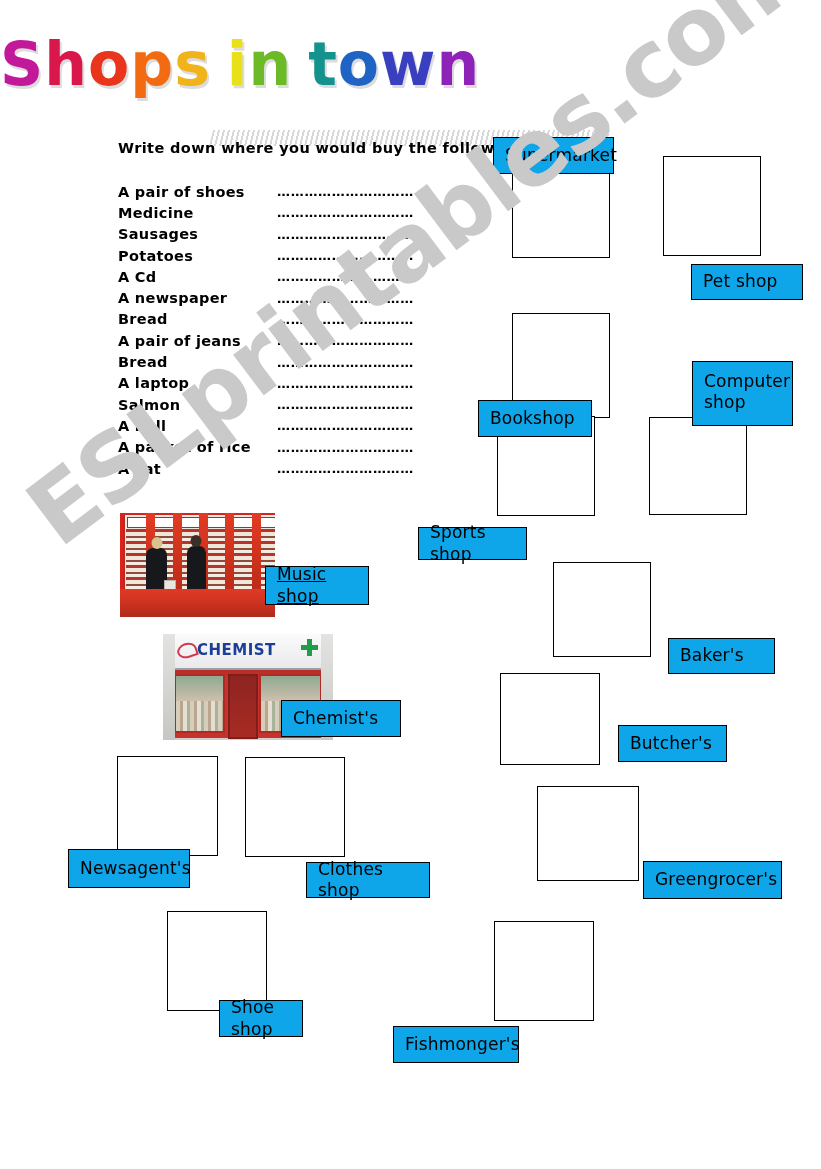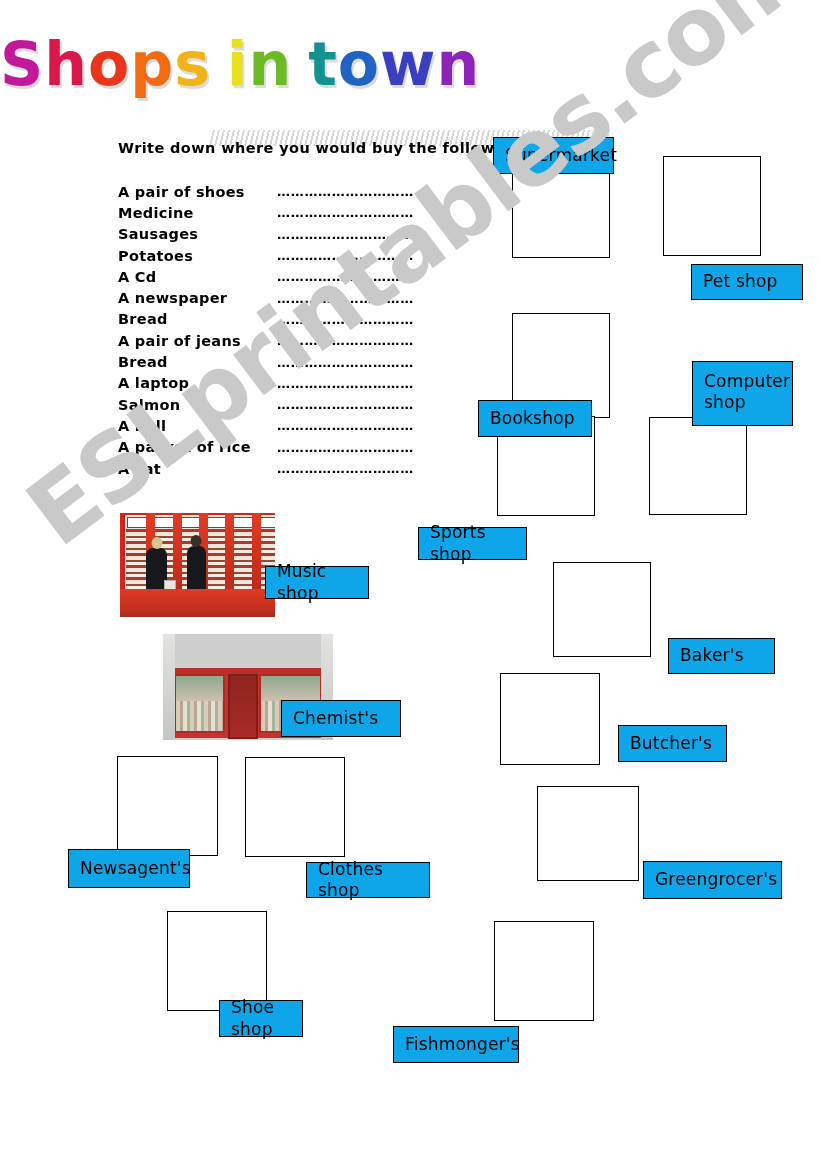--- a/index.html
+++ b/index.html
@@ -376,31 +376,39 @@
   <div class="photo" id="photo-chemist" title="Chemist shopfront with blue CHEMIST sign and green cross" style="left: 163px; top: 634px; width: 170px; height: 106px;">
     <div class="front">
       <div class="win" style="left:3%;width:30%">
           <div class="goods"></div>
         </div>
       <div class="door" style="left:37%;width:17%"></div>
       <div class="win" style="left:57%;width:38%">
           <div class="goods"></div>
         </div>
     </div>
+    <div class="fascia">
+      <div class="swirl"></div>
+      <div class="chemist-word">CHEMIST</div>
+      <div class="cross">
+        <i class="h"></i>
+          <i class="v"></i>
+      </div>
+    </div>
     <div class="edge-l"></div>
     <div class="edge-r"></div>
   </div>
 
   <div id="labels-layer">
       <div class="label-box hand" style="left: 493px; top: 137px; width: 121px; height: 37px;">Supermarket</div>
       <div class="label-box hand" style="left: 691px; top: 264px; width: 112px; height: 36px;">Pet shop</div>
       <div class="label-box hand two-line" style="left: 692px; top: 361px; width: 101px; height: 65px;">Computer shop</div>
       <div class="label-box hand" style="left: 478px; top: 400px; width: 114px; height: 37px;">Bookshop</div>
       <div class="label-box hand" style="left: 418px; top: 527px; width: 109px; height: 33px;">Sports shop</div>
-      <div class="label-box hand" style="left: 265px; top: 566px; width: 104px; height: 33px;">Music shop</div>
+      <div class="label-box hand" style="left: 265px; top: 566px; width: 104px; height: 39px; text-decoration: underline;">Music shop</div>
       <div class="label-box hand" style="left: 668px; top: 638px; width: 107px; height: 36px;">Baker's</div>
       <div class="label-box hand" style="left: 281px; top: 700px; width: 120px; height: 37px;">Chemist's</div>
       <div class="label-box hand" style="left: 618px; top: 725px; width: 109px; height: 37px;">Butcher's</div>
       <div class="label-box hand" style="left: 68px; top: 849px; width: 122px; height: 39px;">Newsagent's</div>
       <div class="label-box hand" style="left: 643px; top: 861px; width: 139px; height: 38px;">Greengrocer's</div>
       <div class="label-box hand" style="left: 306px; top: 862px; width: 124px; height: 36px;">Clothes shop</div>
       <div class="label-box hand" style="left: 219px; top: 1000px; width: 84px; height: 37px;">Shoe shop</div>
       <div class="label-box hand" style="left: 393px; top: 1026px; width: 126px; height: 37px;">Fishmonger's</div>
     </div>
 

